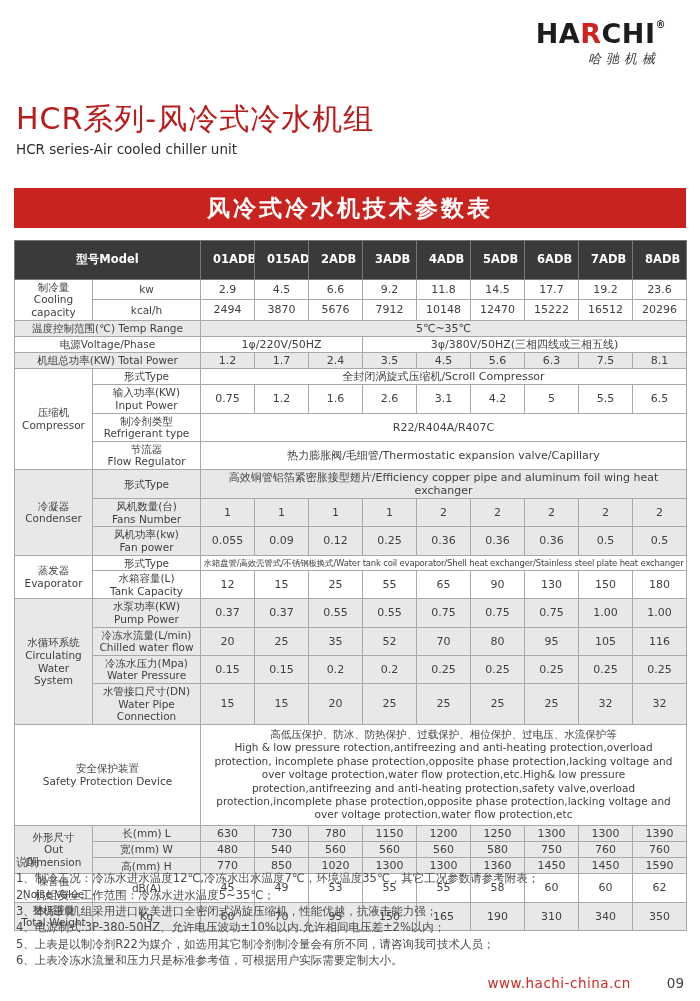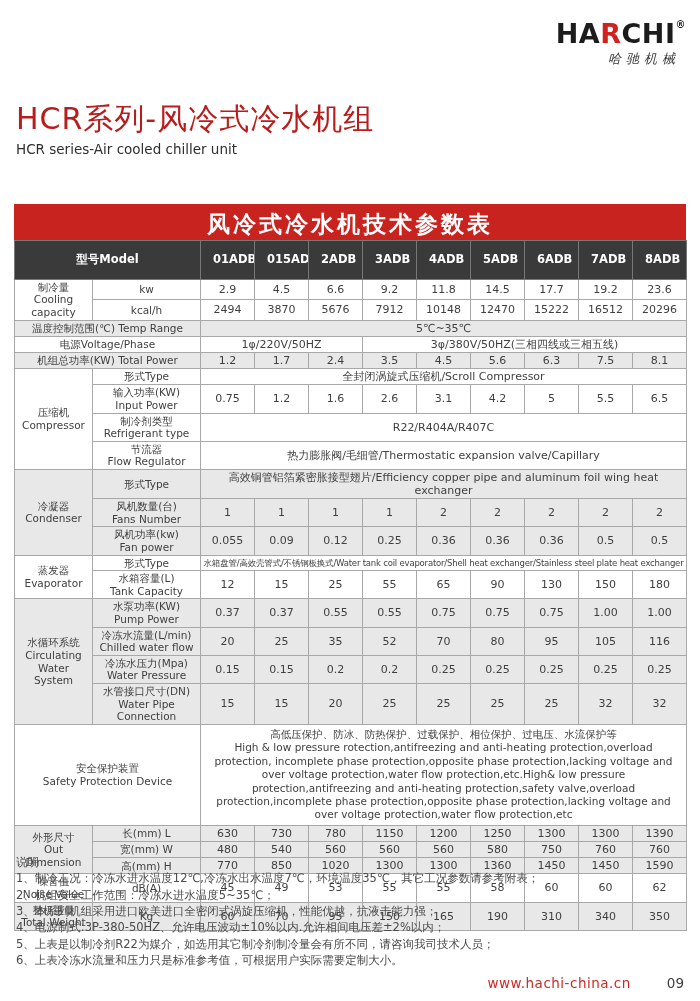--- a/index.html
+++ b/index.html
@@ -4,32 +4,32 @@
 <style>
   * { box-sizing: border-box; }
   html, body { margin: 0; padding: 0; }
   body {
     width: 700px; height: 1001px; position: relative;
     background: #ffffff;
     font-family: "DejaVu Sans", "Liberation Sans", sans-serif;
     color: #333;
   }
   
-  .logo-block { position: absolute; top: 20px; right: 14px; text-align: right; }
+  .logo-block { position: absolute; top: 20px; right: 34px; text-align: right; }
   .logo-word { font-size: 27px; font-weight: bold; color: #1c1c1c; letter-spacing: 0.5px; line-height: 1; }
   .logo-word .red { color: #d0231f; }
   .logo-reg { font-size: 10px; vertical-align: top; font-weight: bold; }
   .logo-cn { font-size: 13px; color: #3a3a3a; font-style: italic; letter-spacing: 5px; margin-top: 3px; padding-right: 6px; }
   
   .title-block { position: absolute; top: 102px; left: 16px; }
   .page-title { font-size: 30px; color: #b91c1c; font-weight: 500; letter-spacing: 1px; line-height: 1.15; }
   .page-subtitle { font-size: 13.5px; color: #2e2e2e; margin-top: 4px; }
   
   .banner {
-    position: absolute; top: 204px; left: 14px; width: 672px; height: 40px;
+    position: absolute; top: 188px; left: 14px; width: 672px; height: 40px;
     background: #c8231f; color: #fff; font-size: 23px; font-weight: bold;
     text-align: center; line-height: 40px; letter-spacing: 3px;
   }
   
   .spec-table {
     position: absolute; top: 240px; left: 14px; width: 672px;
     border-collapse: collapse; table-layout: fixed;
   }
   .spec-table th, .spec-table td {
     border: 1px solid #a8a8a8; text-align: center; vertical-align: middle;

